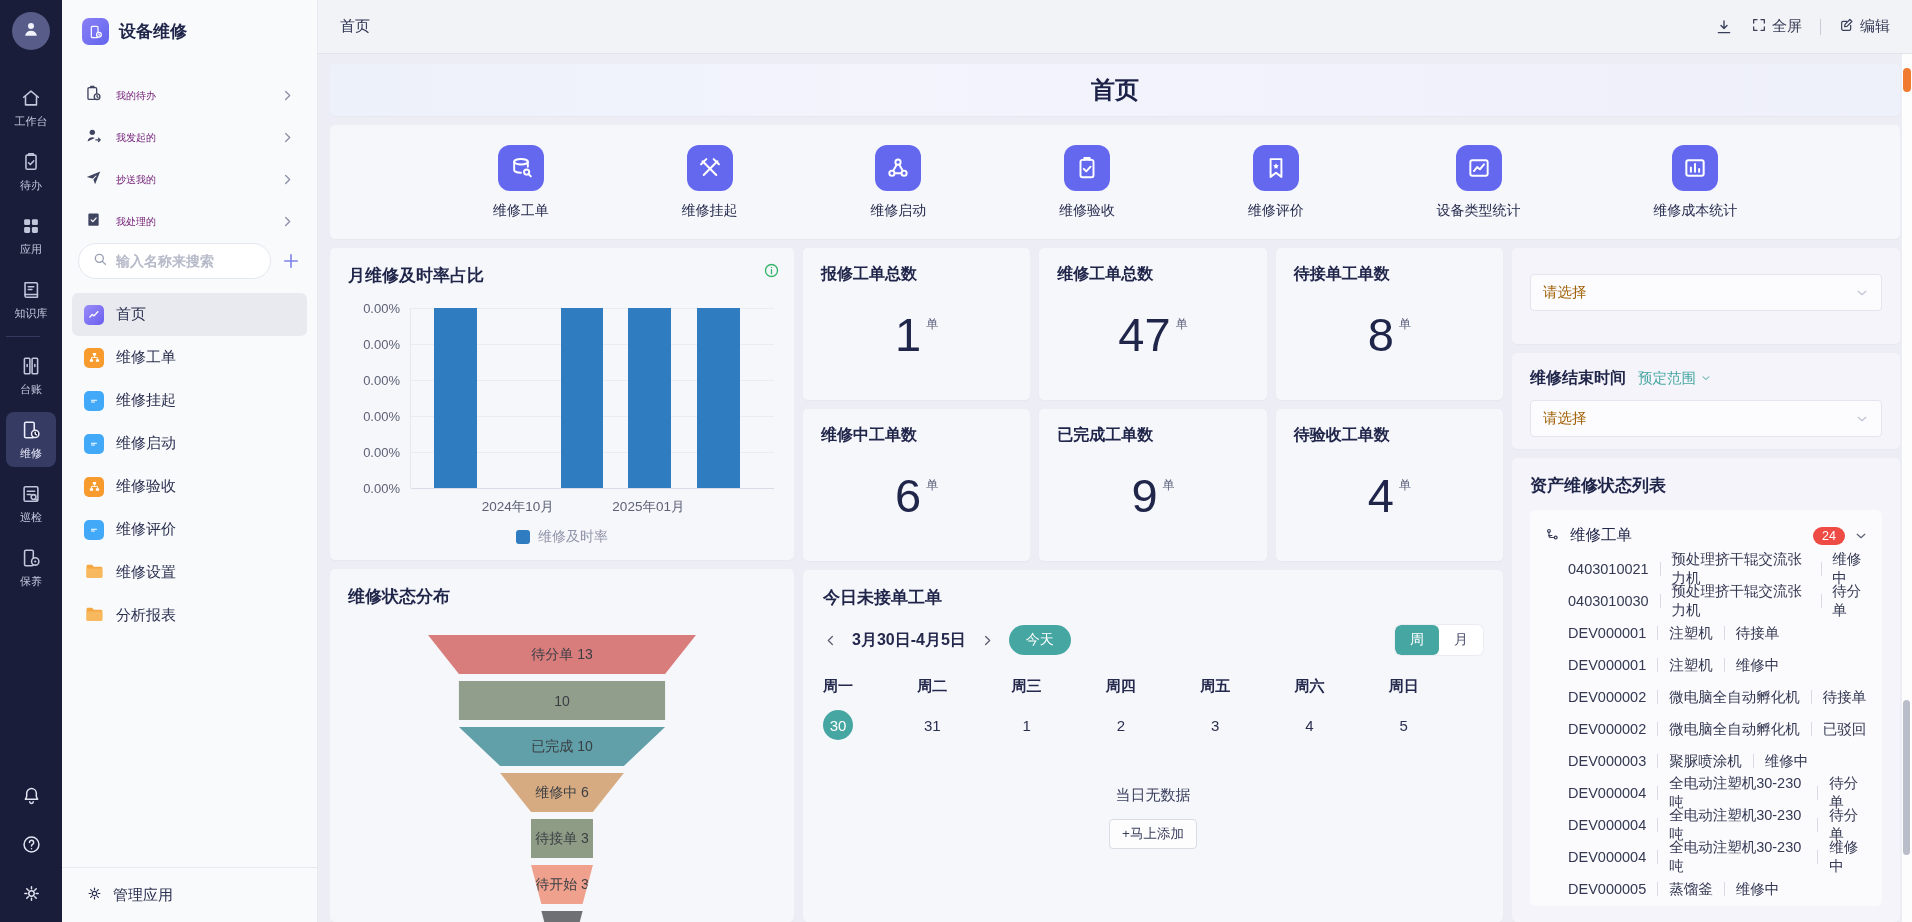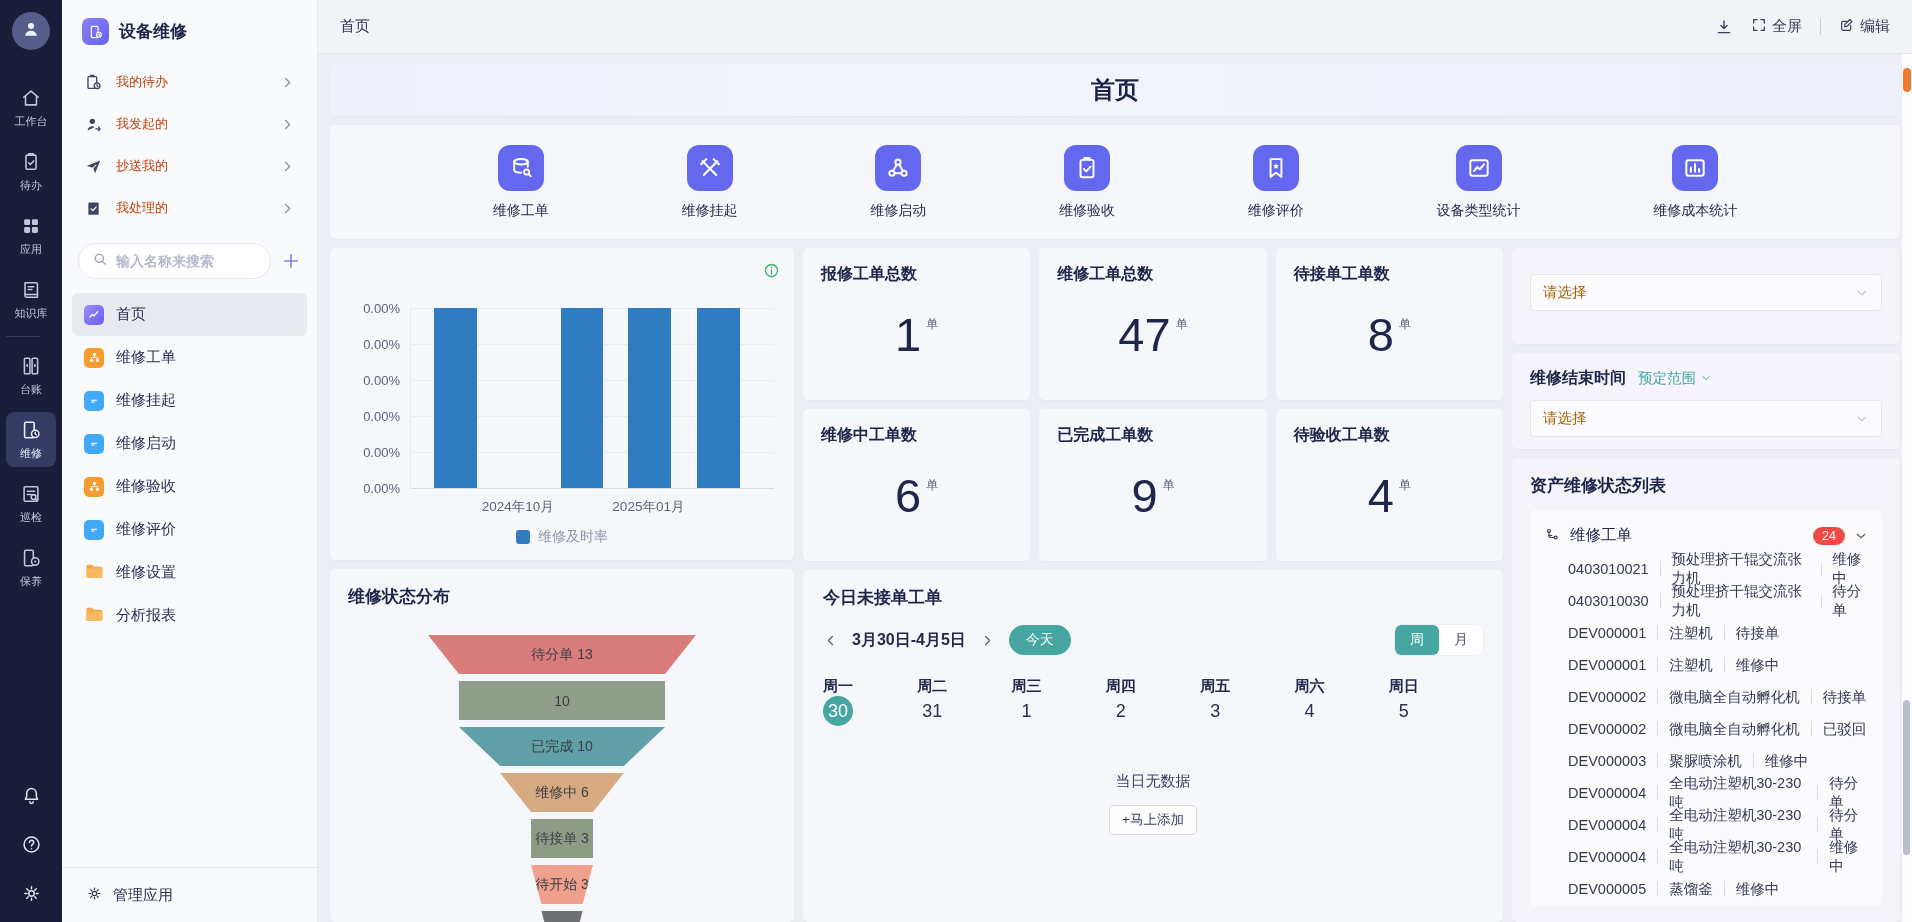--- a/index.html
+++ b/index.html
@@ -14,21 +14,21 @@
   .rail-item.active { background:#363b63; color:#eceefc; }
   .rail-divider { width:34px; height:1px; background:#343a5e; margin:2px 0 11px; }
   .rail-bottom { margin-top:auto; display:flex; flex-direction:column; align-items:center; gap:24px; color:#e3e5f2; }
   .rail-bottom .ric { cursor:pointer; }
 
   
   .sidebar { width:256px; background:#f9fafc; border-right:1px solid #e7e9f0; display:flex; flex-direction:column; flex-shrink:0; }
   .sb-header { display:flex; align-items:center; gap:10px; padding:18px 20px 12px; font-size:17px; font-weight:bold; color:#20254a; }
   .sb-app-icon { width:27px; height:27px; border-radius:7px; background:linear-gradient(135deg,#8b80f6,#6265ee); display:flex; align-items:center; justify-content:center; color:#fff; }
   .sb-menu { padding:4px 12px 0; }
-  .sb-menu-item { height:42px; display:flex; align-items:center; gap:13px; padding:0 10px; font-size:13px; color:#c2410c; border-radius:6px; cursor:pointer; }
+  .sb-menu-item { height:42px; display:flex; align-items:flex-end; gap:13px; padding:0 10px; font-size:10px; color:#701a75; border-radius:6px; cursor:pointer; }
   .sb-menu-item .mi { color:#3f445f; display:flex; }
   .sb-menu-item .chev { margin-left:auto; color:#8a8fa5; display:flex; }
   .sb-search { margin:14px 16px 8px; display:flex; align-items:center; gap:10px; }
   .sb-search .box { flex:1; height:36px; border-radius:18px; background:#fff; border:1px solid #e5e7f0; display:flex; align-items:center; gap:8px; padding:0 13px; color:#9ba0b4; }
   .sb-search input { border:0; outline:0; background:transparent; font-size:14px; color:#3a3f5c; width:100%; font-family:inherit;font-weight:bold; }
   .sb-search input::placeholder { color:#b6bac9; }
   .plus-btn { color:#7d82e8; cursor:pointer; display:flex; }
   .sb-nav { flex:1; padding:6px 10px; overflow:hidden; }
   .sb-nav-item { height:43px; display:flex; align-items:center; gap:12px; padding:0 12px; font-size:15px; color:#2b3050; border-radius:6px; cursor:pointer; }
   .sb-nav-item.active { background:#e9eaef; }
@@ -90,21 +90,21 @@
   .cal-nav { margin-top:16px; display:flex; align-items:center; gap:14px; }
   .cal-chev { color:#5a5f73; cursor:pointer; display:flex; }
   .cal-range { font-size:16px; font-weight:bold; color:#23284c; }
   .today-btn { background:var(--teal); color:#fff; border-radius:15px; padding:6px 17px; font-size:14px; cursor:pointer; }
   .toggle { margin-left:auto; background:#fff; border-radius:6px; display:flex; overflow:hidden; box-shadow:0 0 0 1px #ececf3; }
   .toggle span { padding:6px 15px; font-size:14px; cursor:pointer; }
   .toggle .on { background:var(--teal); color:#fff; border-radius:6px; }
   .toggle .off { color:#4a4f6a; }
   .cal-days, .cal-dates { display:grid; grid-template-columns:repeat(7,1fr); text-align:left; }
   .cal-days { margin-top:22px; font-size:15px; font-weight:bold; color:#23284c; }
-  .cal-dates { font-size:18px; color:#2a2f52; align-items:center; }
+  .cal-dates { margin-top:14px; font-size:15px; color:#2a2f52; align-items:center; }
   .date-pill { display:inline-flex; width:30px; height:30px; align-items:center; justify-content:center; border-radius:50%; cursor:pointer; }
   .date-pill.sel { background:var(--teal); color:#fff; }
   .cal-empty { margin-top:46px; text-align:center; font-size:15px; color:#3a3f5e; }
   .cal-add { margin:14px auto 0; border:1px solid #d9dbe5; background:#fdfdfe; border-radius:4px; padding:5px 12px; font-size:13.5px; color:#3a3f5e; cursor:pointer; font-family:inherit; }
 
   
   .r-card { background:#f5f4fa; border-radius:5px; box-shadow:0 1px 2px rgba(40,50,90,.04); }
   .filter-card { height:96px; padding:15px 18px; flex-shrink:0; }
   .filter-head { display:flex; align-items:center; gap:12px; }
   .filter-label { font-size:16px; font-weight:bold; color:#20254a; }
@@ -491,20 +491,21 @@
               </svg>
             </span>
             <span>维修成本统计</span>
           </div>
         </div>
 
       <div class="cols">
 
         <div class="col-left">
           <div class="card chart-card">
+            <div class="card-title">月维修及时率占比</div>
             <span class="info-badge" id="info-ic"><svg width="17" height="17" viewBox="0 0 24 24" fill="none" stroke="currentColor" stroke-width="1.9" stroke-linecap="round" stroke-linejoin="round">
                   <circle cx="12" cy="12" r="8.5"></circle>
                   <path d="M12 11v5.5"></path>
                   <path d="M12 7.8v.01"></path>
                 </svg></span>
             <div class="bar-area">
               <div class="y-col" id="y-col">
                   <span class="y-tick" style="top: 0%;">0.00%</span>
                   <span class="y-tick" style="top: 20%;">0.00%</span>
                   <span class="y-tick" style="top: 40%;">0.00%</span>

